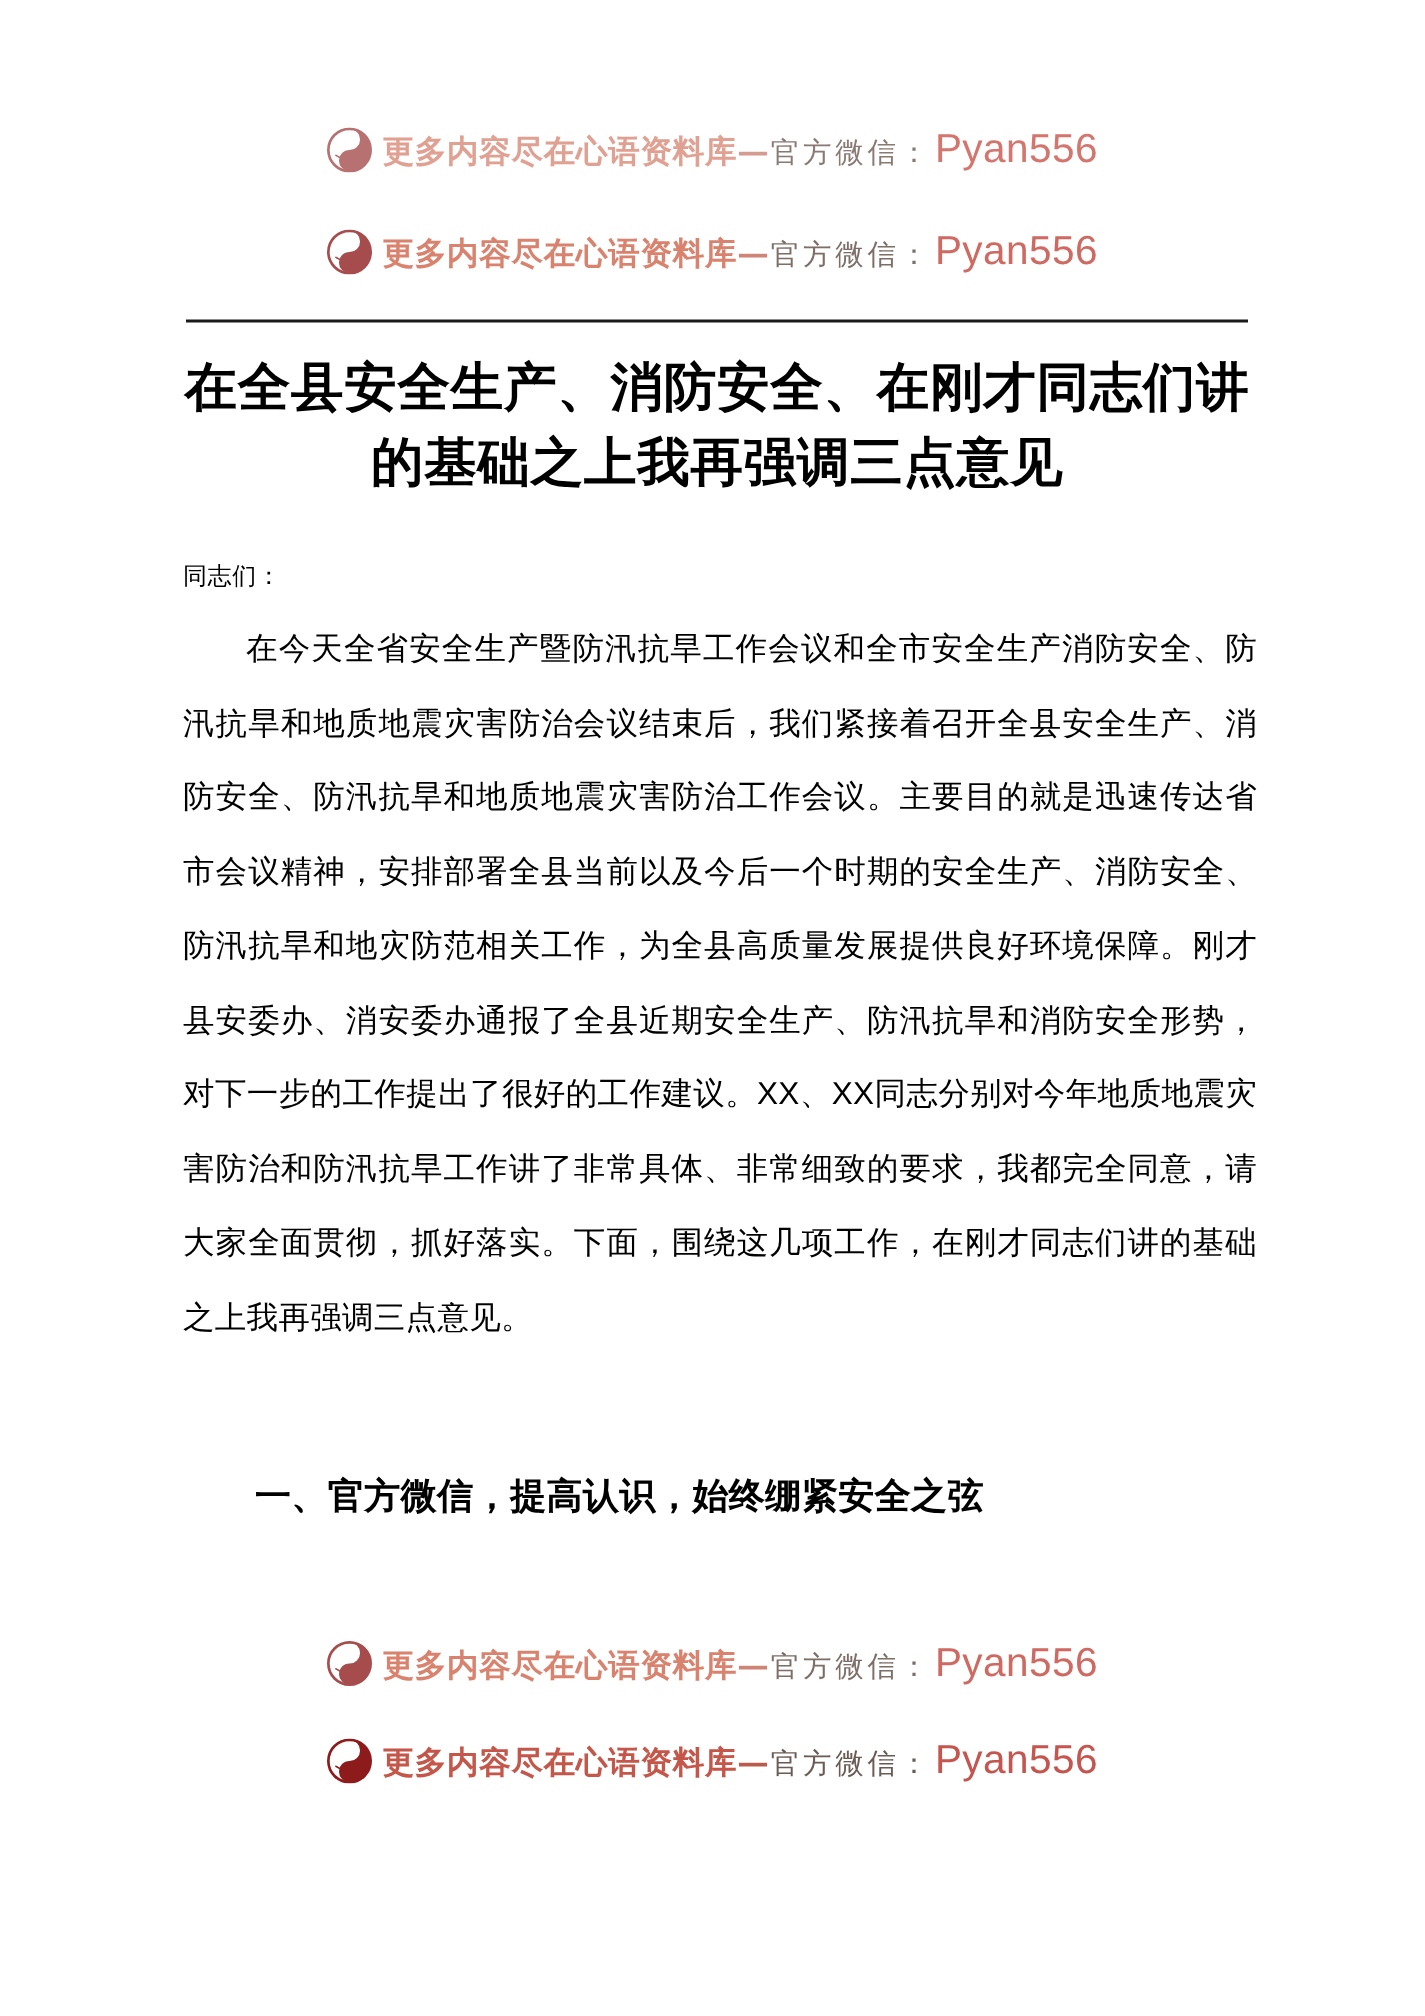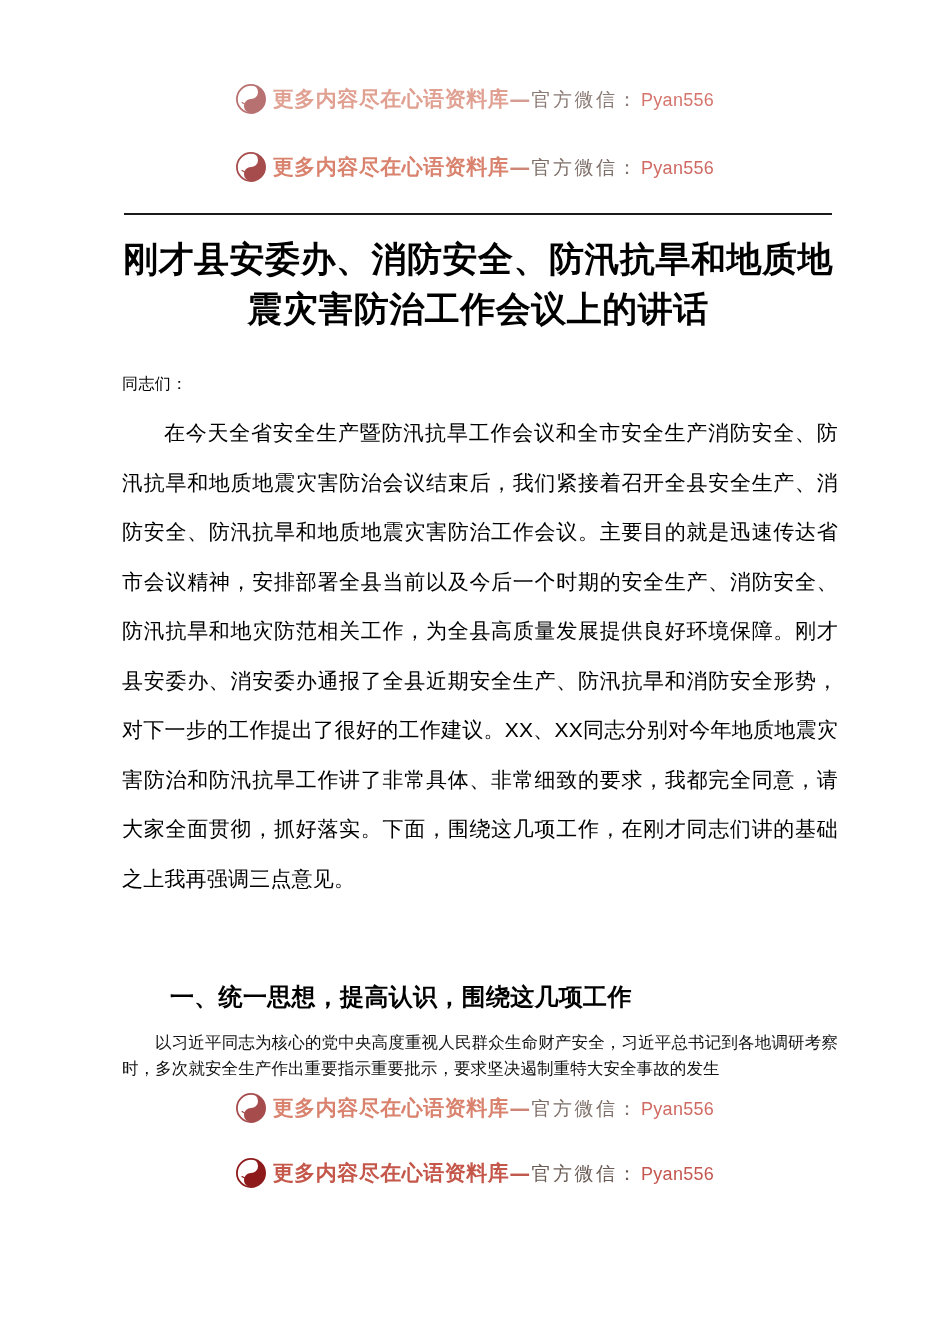--- a/index.html
+++ b/index.html
@@ -56,21 +56,21 @@
     font-size: 21px;
   }
   .wm-wechat {
     font-family: Liberation Mono, monospace;
     font-size: 19px;
     letter-spacing: 2.5px;
     padding-left: 1px;
   }
   .wm-id {
     font-family: "Liberation Sans", "DejaVu Sans", sans-serif;
-    font-size: 18px;
+    font-size: 27px;
     letter-spacing: 0.3px;
     padding-left: 2px;
   }
 
   
   #wm-top-1   { position: absolute; left: 0; right: 0; top: 84px; }
   #wm-top-2   { position: absolute; left: 0; right: 0; top: 152px; }
   #wm-bot-1   { position: absolute; left: 0; right: 0; top: 1093px; }
   #wm-bot-2   { position: absolute; left: 0; right: 0; top: 1158px; }
 
@@ -210,30 +210,29 @@
     <span class="wm-text">
       <span class="wm-lib">更多内容尽在心语资料库</span>
         <span class="wm-dash">—</span>
         <span class="wm-wechat">官方微信：</span>
         <span class="wm-id">Pyan556</span>
     </span>
   </div>
 
   <hr id="hrule">
 
-  <h1 id="doc-title">刚才县安委办、消防安全、防汛抗旱和地质地震灾害防治工作会议上的讲话</h1>
+  <h1 id="doc-title">在全县安全生产、消防安全、在刚才同志们讲的基础之上我再强调三点意见</h1>
 
   <div id="body-block">
     <p class="salutation">同志们：</p>
     <p class="body-para">在今天全省安全生产暨防汛抗旱工作会议和全市安全生产消防安全、防汛抗旱和地质地震灾害防治会议结束后，我们紧接着召开全县安全生产、消防安全、防汛抗旱和地质地震灾害防治工作会议。主要目的就是迅速传达省市会议精神，安排部署全县当前以及今后一个时期的安全生产、消防安全、防汛抗旱和地灾防范相关工作，为全县高质量发展提供良好环境保障。刚才县安委办、消安委办通报了全县近期安全生产、防汛抗旱和消防安全形势，对下一步的工作提出了很好的工作建议。XX、XX同志分别对今年地质地震灾害防治和防汛抗旱工作讲了非常具体、非常细致的要求，我都完全同意，请大家全面贯彻，抓好落实。下面，围绕这几项工作，在刚才同志们讲的基础之上我再强调三点意见。</p>
   </div>
 
-  <h2 id="section-heading">一、统一思想，提高认识，围绕这几项工作</h2>
-
-  <p id="small-para">以习近平同志为核心的党中央高度重视人民群众生命财产安全，习近平总书记到各地调研考察时，多次就安全生产作出重要指示重要批示，要求坚决遏制重特大安全事故的发生</p>
+  <h2 id="section-heading">一、官方微信，提高认识，始终绷紧安全之弦</h2>
+
 
   <div class="wm wm-mid" id="wm-bot-1">
     <svg class="wm-logo" viewBox="0 0 100 100" aria-hidden="true">
       <circle cx="50" cy="50" r="47" fill="none" stroke="#8e1b1b" stroke-width="6"></circle>
       <path d="M50 3 a47 47 0 0 1 0 94 a23.5 23.5 0 0 1 0-47 a23.5 23.5 0 0 0 0-47 z" fill="#8e1b1b"></path>
       <circle cx="50" cy="26.5" r="7" fill="#ffffff"></circle>
       <circle cx="50" cy="73.5" r="7" fill="#8e1b1b"></circle>
       <path d="M20 62 q16 12 32 4" fill="none" stroke="#8e1b1b" stroke-width="4" stroke-linecap="round"></path>
     </svg>
     <span class="wm-text">

